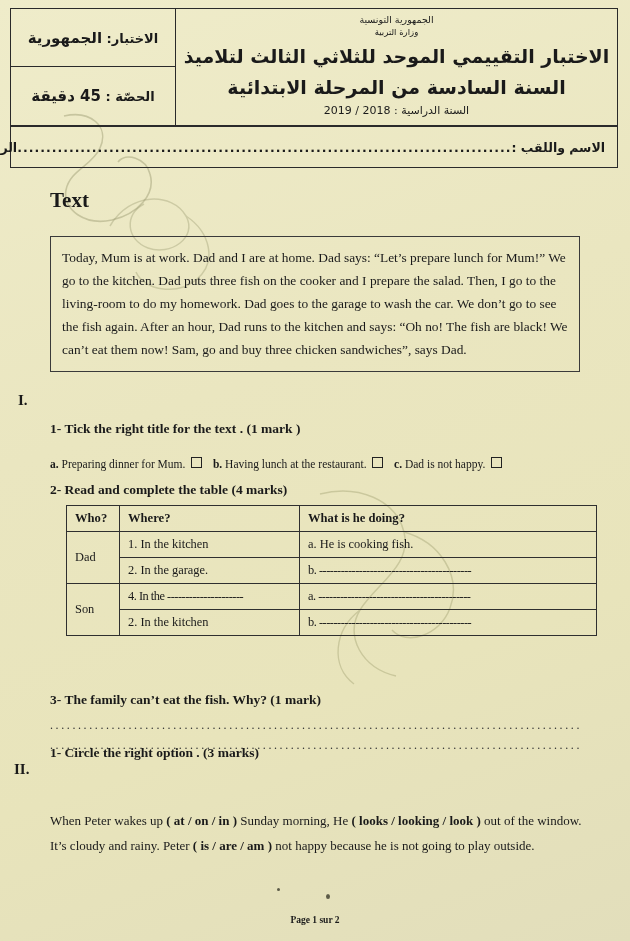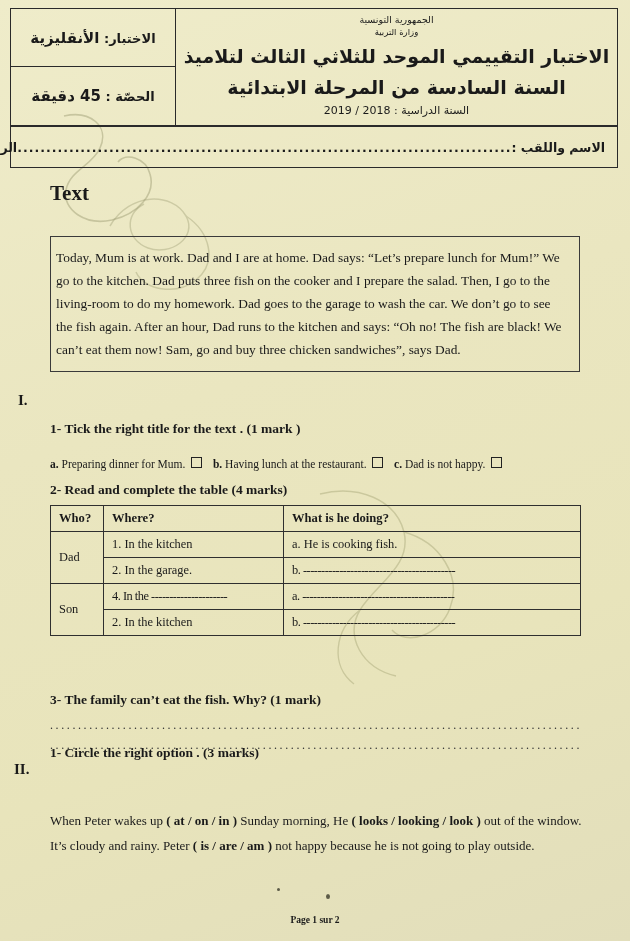--- a/index.html
+++ b/index.html
@@ -93,36 +93,36 @@
   }
   .name-box .field {
     white-space: nowrap;
   }
   .dots-sm { letter-spacing: 1px; font-weight: bold; }
   .name-box .spacer { flex: 1; }
 
   
   .text-heading {
     position: absolute;
-    top: 181px;
+    top: 188px;
     left: 50px;
     font-size: 21px;
     font-weight: bold;
     font-family: "Liberation Serif", serif;
   }
 
   
   .passage {
     position: absolute;
     top: 236px;
     left: 50px;
     width: 530px;
     border: 1px solid #3a3a3a;
     box-sizing: border-box;
-    padding: 9px 11px 10px 5px;
+    padding: 9px 11px 10px 11px;
     font-size: 13.4px;
     line-height: 1.72;
     text-align: left;
   }
 
   
   .roman {
     position: absolute;
     font-size: 15px;
     font-weight: bold;
@@ -148,21 +148,21 @@
     height: 9px;
     border: 1px solid #222;
     margin: 0 2px 0 3px;
     vertical-align: baseline;
   }
 
   
   .q-table {
     position: absolute;
     top: 505px;
-    left: 50px;
+    left: 66px;
     width: 531px;
     border-collapse: collapse;
     font-size: 12.4px;
   }
   .q-table td, .q-table th {
     border: 1px solid #2f2f2f;
     padding: 5px 8px;
     text-align: left;
     font-weight: normal;
     height: 26px;
@@ -248,21 +248,21 @@
     <path d="M60,130 C34,150 30,186 54,204" fill="none" stroke="#9a9a6a" stroke-width="1.4"></path>
   </svg>
   <div class="dot-mark" style="top:888px;left:277px;"></div>
   <div class="dot-mark" style="top:894px;left:326px;width:4px;height:5px;"></div>
 
   <table class="header-table">
     <tbody>
         <tr>
       <td class="hdr-left">
         <span>الاختبار:</span>
-        <span class="big">الأنقليزية</span>
+        <span class="big">الجمهورية</span>
       </td>
       <td class="hdr-right" rowspan="2">
         <div class="rep-line1">الجمهورية التونسية</div>
         <div class="rep-line2">وزارة التربية</div>
         <div class="exam-title">الاختبار التقييمي الموحد للثلاثي الثالث لتلاميذ السنة السادسة من المرحلة الابتدائية</div>
         <div class="exam-year">السنة الدراسية : 2018 / 2019</div>
       </td>
     </tr>
     <tr>
       <td class="hdr-left">

